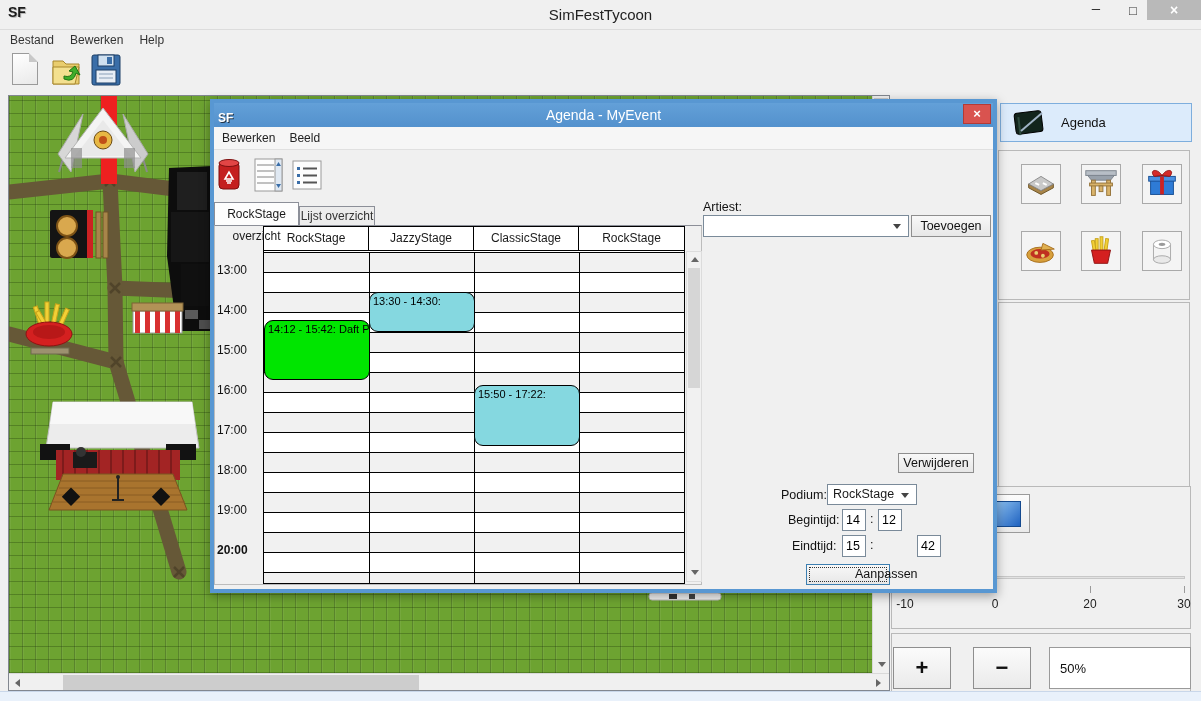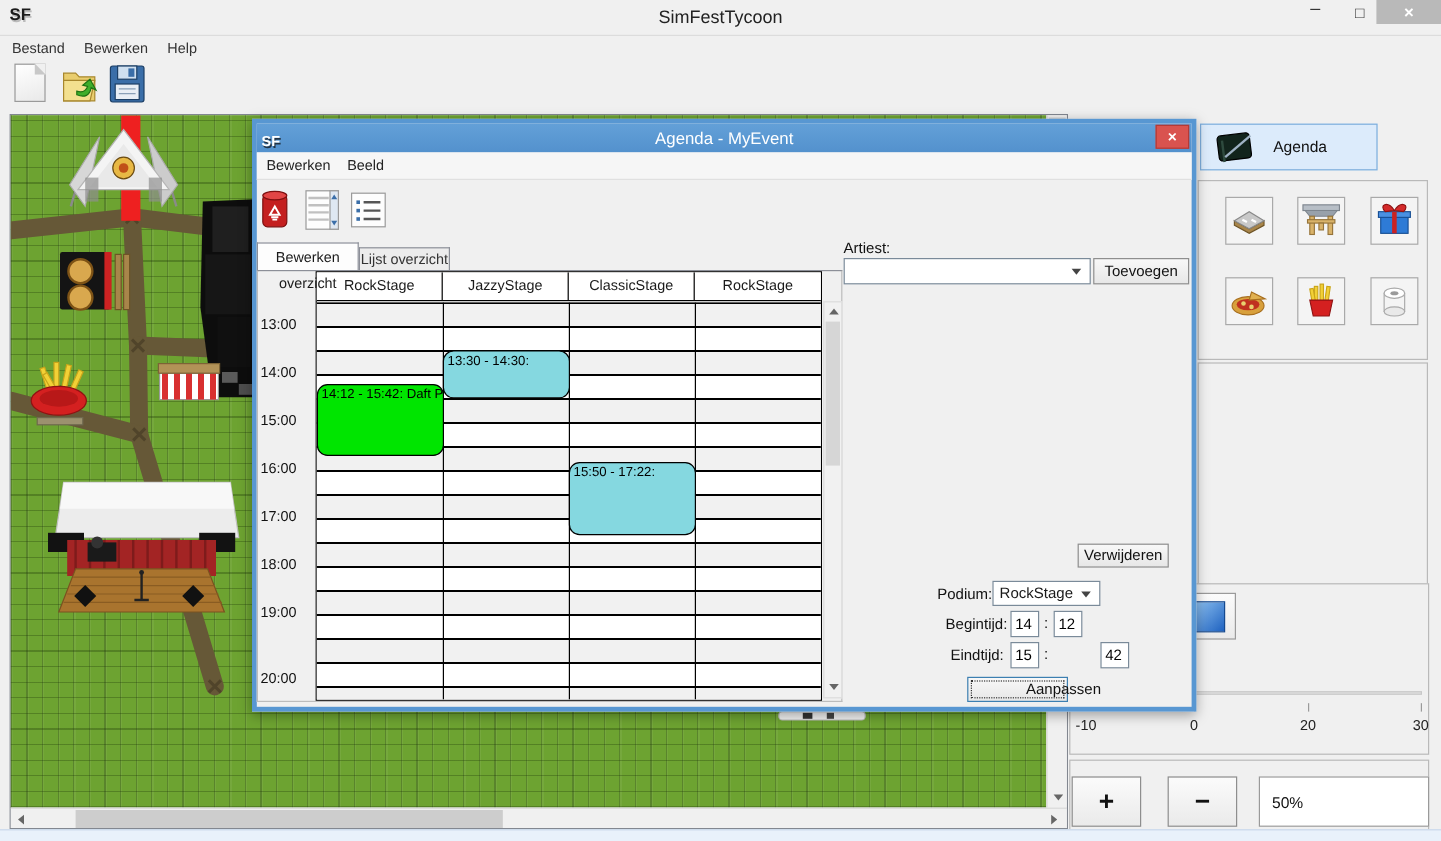--- a/index.html
+++ b/index.html
@@ -33,21 +33,21 @@
   .hscroll { position:absolute; left:0; top:577px; width:880px; height:17px; background:#f0f0f0; border-top:1px solid #d9d9d9; }
   .hthumb { position:absolute; left:54px; top:1px; width:356px; height:15px; background:#cdcdcd; }
   .vthumb { position:absolute; left:1px; top:2px; width:14px; height:300px; background:#cdcdcd; }
   .arr { width:0; height:0; position:absolute; }
   .arr.left  { left:6px; top:5px; border-top:4px solid transparent; border-bottom:4px solid transparent; border-right:5px solid #666; }
   .arr.right { right:8px; top:5px; border-top:4px solid transparent; border-bottom:4px solid transparent; border-left:5px solid #666; }
   .arr.down  { left:5px; bottom:6px; border-left:4px solid transparent; border-right:4px solid transparent; border-top:5px solid #666; }
 
   
   .group { position:absolute; border:1px solid #b9b9b9; background:#f0f0f0; }
-  .agenda-btn { position:absolute; left:1000px; top:103px; width:148px; height:39px; background:#dcebfb; border:1px solid #7eaedd; display:flex; align-items:center; gap:14px; padding-left:10px; font-size:13px; color:#111; }
+  .agenda-btn { position:absolute; left:1000px; top:103px; width:192px; height:39px; background:#dcebfb; border:1px solid #7eaedd; display:flex; align-items:center; gap:14px; padding-left:10px; font-size:13px; color:#111; }
   .shop-btn { position:absolute; width:40px; height:40px; border:1px solid #a9a9a9; background:#f4f4f4; display:flex; align-items:center; justify-content:center; }
   .io-btn { position:absolute; border:1px solid #8e8e8e; background:linear-gradient(#fbfbfb,#eaeaea); display:flex; align-items:center; justify-content:center; font-size:22px; font-weight:bold; color:#111; }
   .valuebox { position:absolute; border:1px solid #9a9a9a; background:#fff; font-size:13px; color:#111; display:flex; align-items:center; padding-left:10px; }
   .timebox { position:absolute; left:1048px; top:492px; width:142px; height:41px; border:1px solid #9a9a9a; background:#efefef; font-size:13px; display:flex; align-items:center; padding-left:12px; }
   .play-btn { position:absolute; left:986px; top:494px; width:44px; height:39px; border:1px solid #9a9a9a; background:linear-gradient(#fbfbfb,#eaeaea); display:flex; align-items:center; justify-content:center; z-index:1; }
   .play-ico { width:26px; height:26px; background:linear-gradient(135deg,#8cc0f0,#1f62c0); border:1px solid #14498f; }
   .slider-track { position:absolute; left:900px; top:576px; width:285px; height:3px; background:#e2e2e2; border:1px solid #c8c8c8; }
   .tick { position:absolute; top:586px; width:1px; height:7px; background:#9a9a9a; }
   .tick-label { position:absolute; top:597px; transform:translateX(-50%); font-size:12px; color:#222; }
 
@@ -395,33 +395,33 @@
             <rect x="5" y="21" width="3" height="3"></rect>
           </g>
         <g stroke="#555" stroke-width="2">
             <line x1="11" y1="8.5" x2="25" y2="8.5"></line>
             <line x1="11" y1="15.5" x2="25" y2="15.5"></line>
             <line x1="11" y1="22.5" x2="25" y2="22.5"></line>
           </g>
       </svg>
     </div>
 
-    <div class="tab active">Bewerken overzicht</div>
+    <div class="tab active">RockStage overzicht</div>
     <div class="tab inactive">Lijst overzicht</div>
 
     <div class="grid-wrap">
       <div id="gutter">
           <div class="gutter-label" style="top: 37px;">13:00</div>
           <div class="gutter-label" style="top: 77px;">14:00</div>
           <div class="gutter-label" style="top: 117px;">15:00</div>
           <div class="gutter-label" style="top: 157px;">16:00</div>
           <div class="gutter-label" style="top: 197px;">17:00</div>
           <div class="gutter-label" style="top: 237px;">18:00</div>
           <div class="gutter-label" style="top: 277px;">19:00</div>
-          <div class="gutter-label" style="top: 332px;">20:00</div>
+          <div class="gutter-label" style="top: 317px; font-weight: bold;">20:00</div>
         </div>
       <div class="gridbox">
         <div class="ghead">
             <div class="gh-cell">RockStage</div>
             <div class="gh-cell">JazzyStage</div>
             <div class="gh-cell">ClassicStage</div>
             <div class="gh-cell">RockStage</div>
           </div>
         <div class="gbody" id="gbody">
             <div class="vline" style="left: 105px;"></div>

